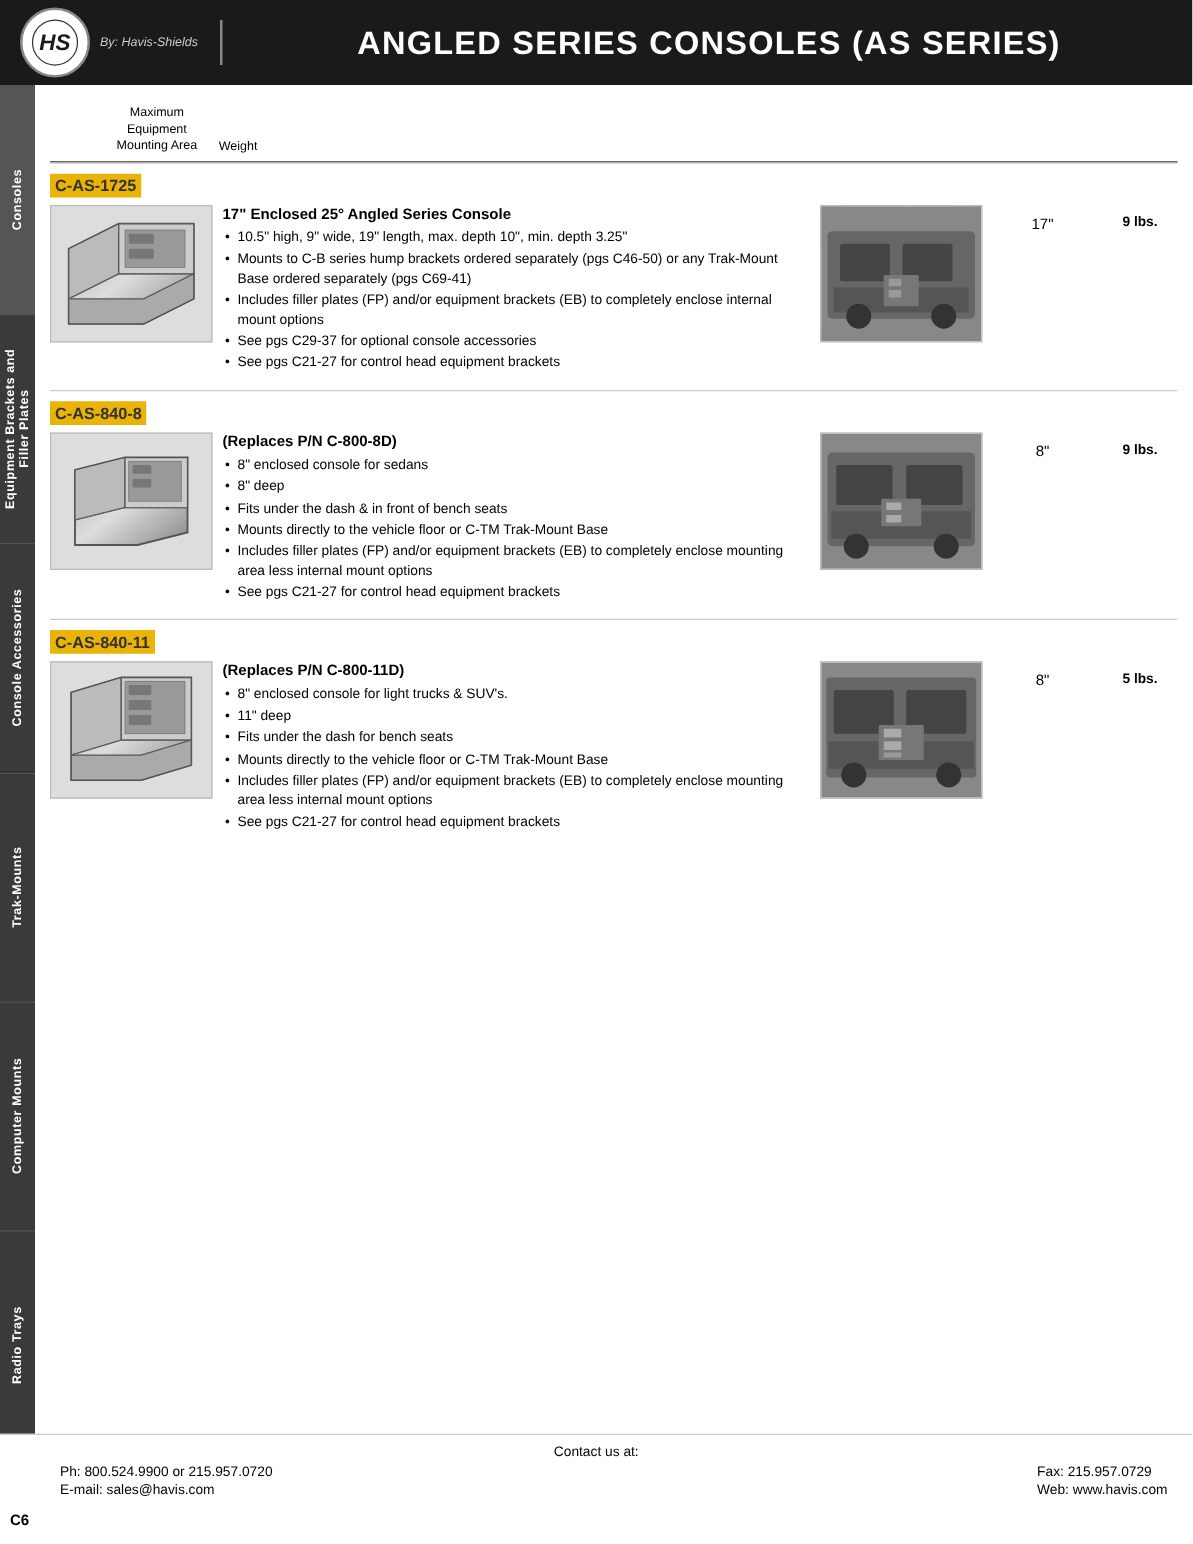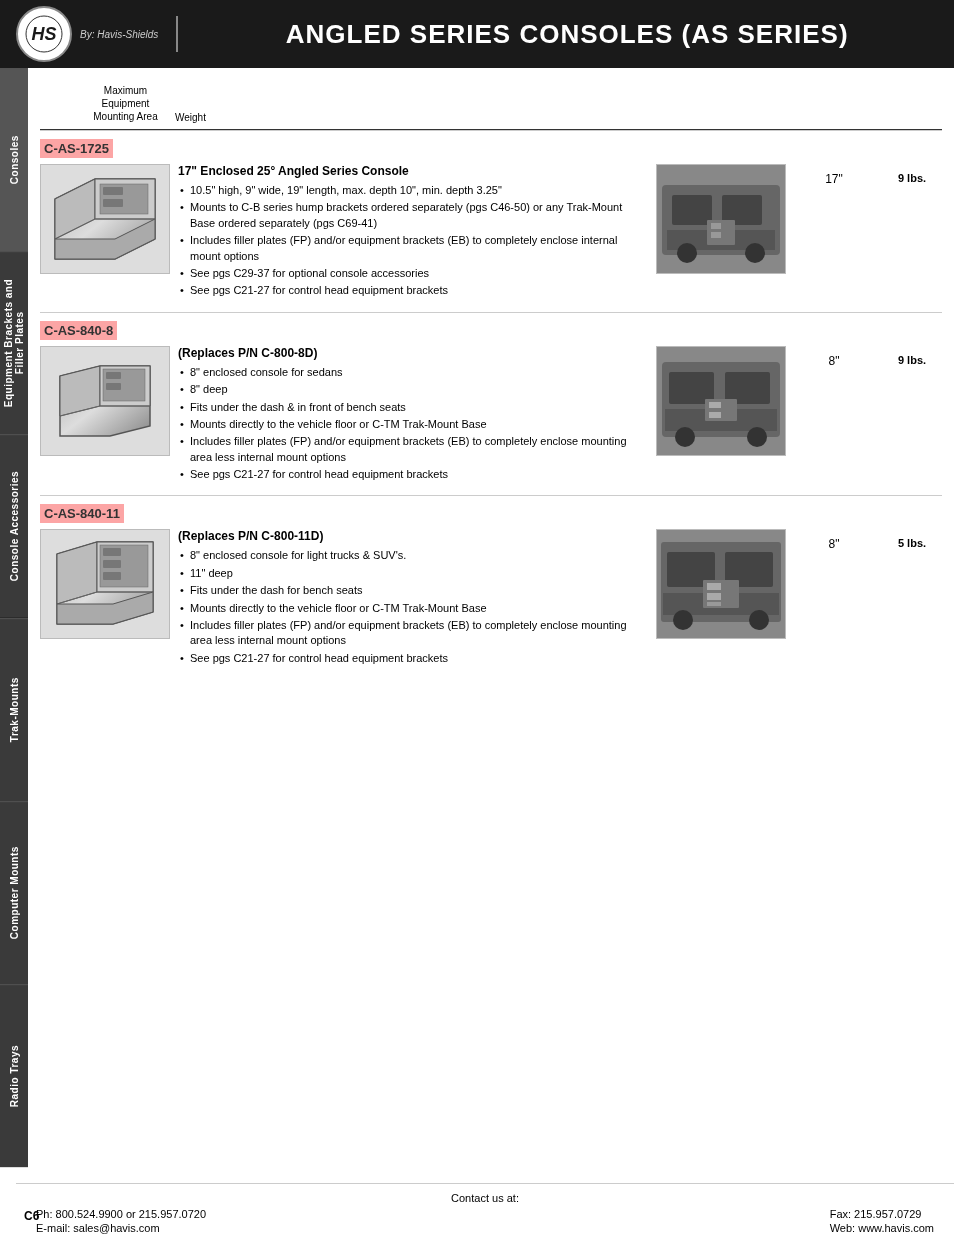--- a/index.html
+++ b/index.html
@@ -108,21 +108,21 @@
       border-top: 1px solid #ccc;
       padding: 8px 0;
       margin-bottom: 4px;
     }
     .product-part-num {
       font-size: 13px;
       font-weight: bold;
       color: #333;
       margin-bottom: 6px;
       padding: 2px 4px;
-      background: #fca5a5;
+      background: #eab308;
       display: inline-block;
     }
     .product-row {
       display: flex;
       align-items: flex-start;
       gap: 8px;
     }
     .product-image-box {
       width: 130px;
       height: 110px;
@@ -193,36 +193,37 @@
       text-align: center;
       width: 60px;
       flex-shrink: 0;
       padding-top: 8px;
     }
 
     
     .footer {
       position: absolute;
       bottom: 0;
-      left: 16px;
+      left: 0;
       right: 0;
-      height: 52px;
+      height: 88px;
       background: #fff;
       border-top: 1px solid #ccc;
       padding: 8px 20px;
     }
     .footer-contact {
       text-align: center;
       font-size: 11px;
       margin-bottom: 4px;
     }
     .footer-details {
       display: flex;
       justify-content: space-between;
       font-size: 11px;
+      margin-left: 28px;
     }
     .footer-left, .footer-right {
       display: flex;
       flex-direction: column;
       gap: 2px;
     }
     .page-number {
       position: absolute;
       bottom: 12px;
       left: 8px;

